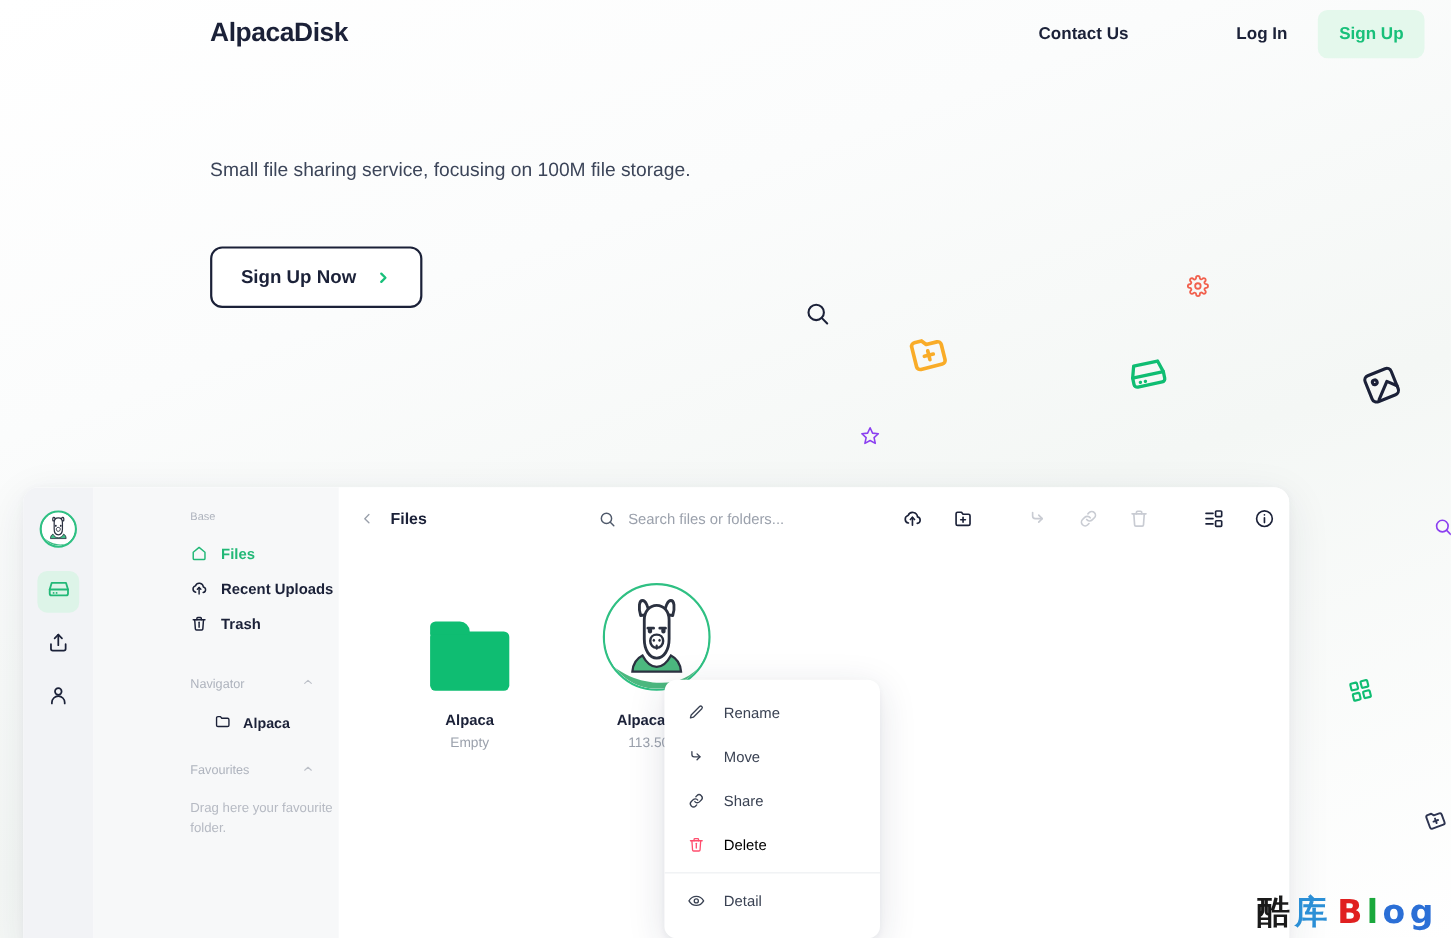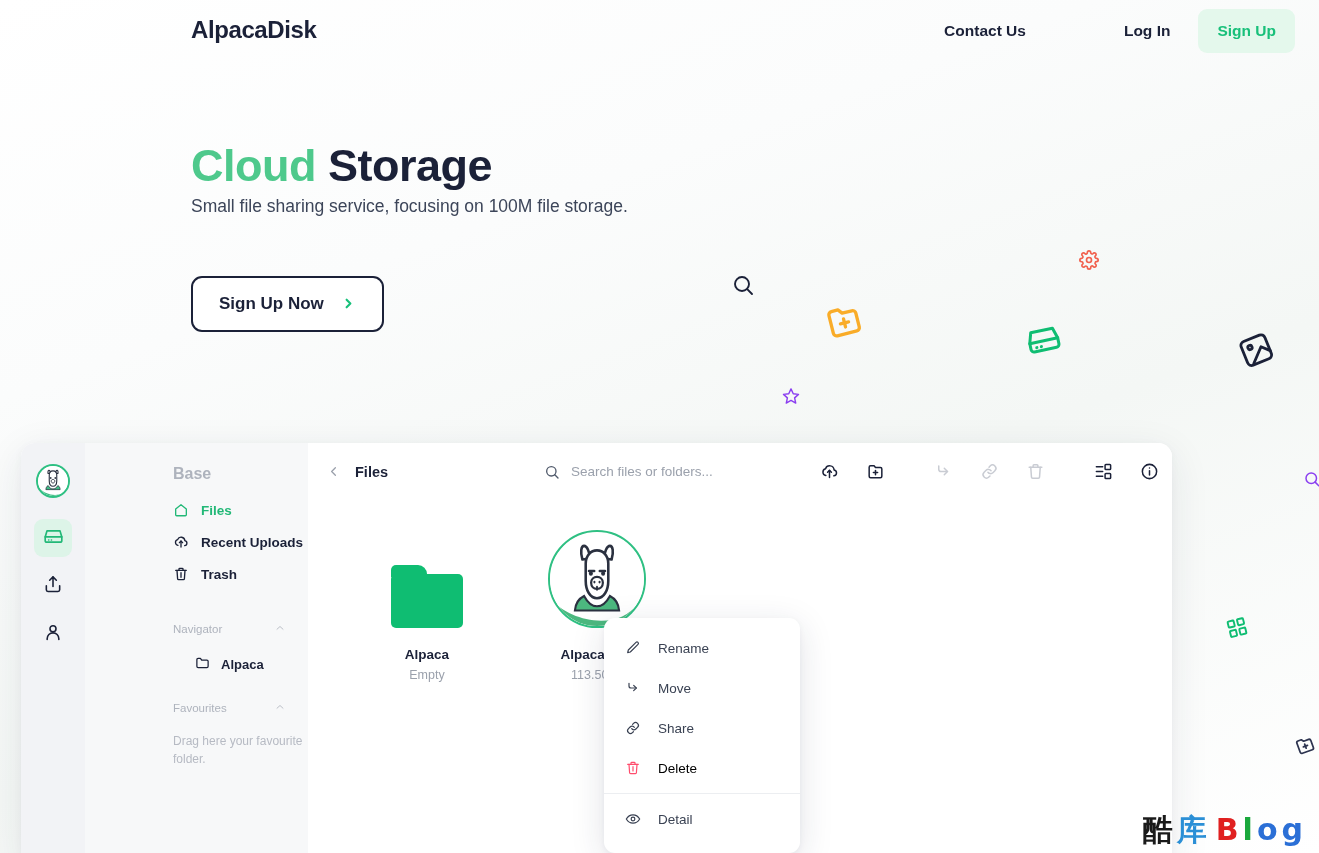--- a/index.html
+++ b/index.html
@@ -103,21 +103,21 @@
     margin-bottom: 10px; cursor: pointer; color: #1b2138;
   }
   .rail-btn.active { background: #ddf4e8; color: #22b877; }
 
   .side-panel {
     width: 223px; flex: 0 0 223px;
     background: #f7f8f9;
     padding: 22px 0 0 0;
   }
   .side-section-label {
-    font-size: 16px; color: #aeb3bd; font-weight: 700;
+    font-size: 10px; color: #aeb3bd; font-weight: 400;
     padding: 0 0 0 88px; margin-bottom: 11px;
     position: relative;
   }
   .side-section-head {
     display: flex; align-items: center; justify-content: space-between;
     padding: 0 22px 0 88px; margin-bottom: 11px; cursor: pointer;
   }
   .side-section-head .lbl { font-size: 11.5px; color: #aeb3bd; font-weight: 500; }
   .side-item {
     display: flex; align-items: center; gap: 12px;
@@ -245,23 +245,20 @@
   <div class="site-header">
     <div class="brand">AlpacaDisk</div>
     <div class="nav-links">
       <a class="nav-link contact">Contact Us</a>
       <a class="nav-link login">Log In</a>
       <button class="btn-signup">Sign Up</button>
     </div>
   </div>
 
   <div class="hero">
-    <h1 class="hero-title">
-      <span class="accent">Cloud</span><span> Storage</span>
-    </h1>
     <p class="hero-sub">Small file sharing service, focusing on 100M file storage.</p>
     <button class="btn-cta">
       <span>Sign Up Now</span>
       <span class="chev">
         <svg width="15" height="15" viewBox="0 0 24 24" fill="none" stroke="currentColor" stroke-width="3.4" stroke-linecap="round" stroke-linejoin="round">
             <polyline points="9 18 15 12 9 6"></polyline>
           </svg>
       </span>
     </button>
   </div>

